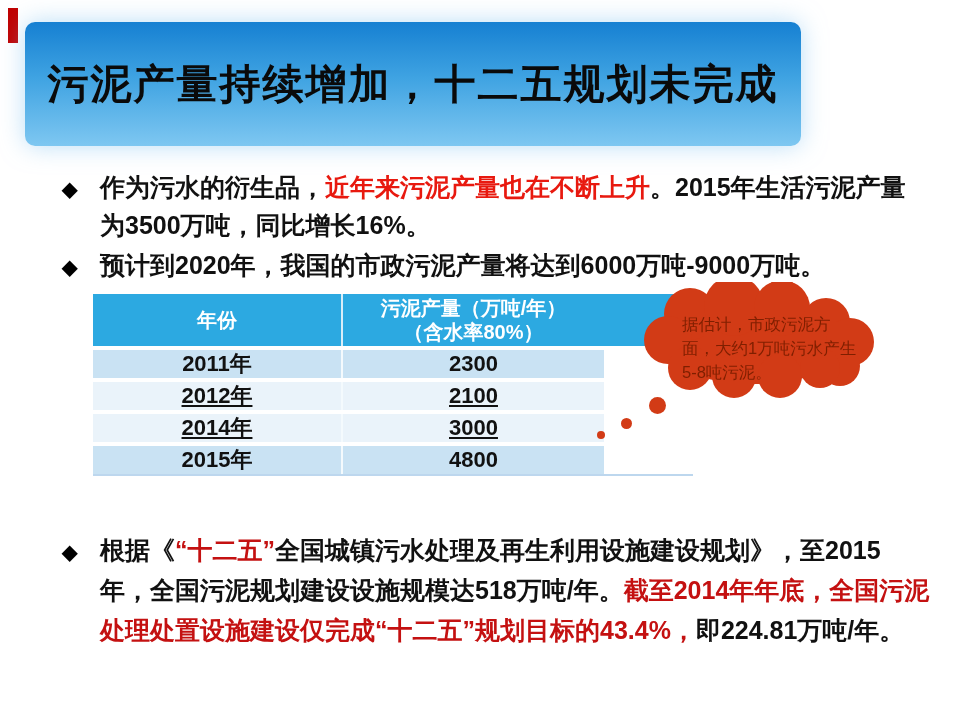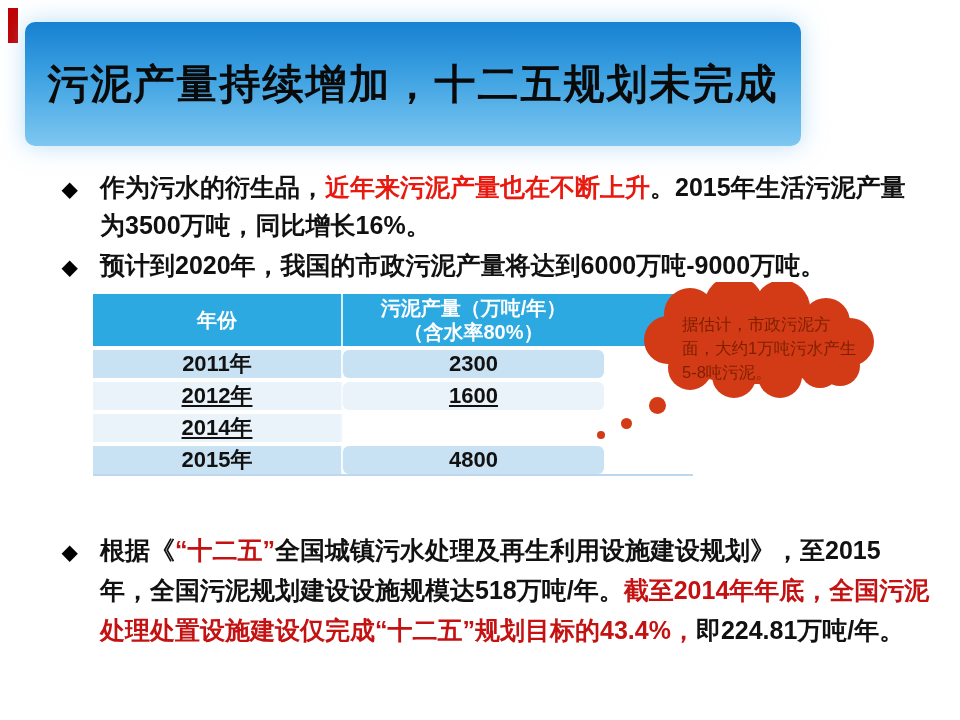--- a/index.html
+++ b/index.html
@@ -37,21 +37,21 @@
 
   .sludge-table{position:absolute;left:93px;top:294px;width:600px;border-bottom:2px solid #BDD7EE;}
   .t-header{display:flex;height:52px;background:var(--header-bg);}
   .t-header .h-cell{display:flex;align-items:center;justify-content:center;text-align:center;
     color:#fff;font-weight:700;font-size:20px;line-height:24px;}
   .h-cell.c1{width:250px;border-right:2px solid #D9EDF8;box-sizing:border-box;}
   .h-cell.c2{width:261px;padding:0 18px;box-sizing:border-box;}
   .t-row{display:flex;height:28px;margin-top:4px;}
   .t-row .cell{display:flex;align-items:center;justify-content:center;font-size:22px;font-weight:600;color:#111;}
   .t-row .cell.c1{width:250px;}
-  .t-row .cell.c2{width:261px;border-radius:6px;}
+  .t-row .cell.c2{width:261px;}
   .t-row.odd .cell{background:var(--row-odd);}
   .t-row.even .cell{background:var(--row-even);text-decoration:underline;}
   .t-row .cell.c1{border-right:2px solid #F4FAFD;box-sizing:border-box;}
 
   .bubble-svg{position:absolute;left:642px;top:282px;}
   .bubble-text{
     position:absolute;left:682px;top:312px;width:178px;
     font-size:16.5px;line-height:24px;font-weight:400;color:var(--bubble-text);
   }
   .tail-dot{position:absolute;border-radius:50%;background:var(--bubble-fill);}
@@ -85,24 +85,25 @@
       <div class="h-cell c1">年份</div>
       <div class="h-cell c2">污泥产量（万吨/年）（含水率80%）</div>
     </div>
     <div>
         <div class="t-row odd">
           <div class="cell c1">2011年</div>
           <div class="cell c2">2300</div>
         </div>
         <div class="t-row even">
           <div class="cell c1">2012年</div>
-          <div class="cell c2">1600</div>
+          <div class="cell c2">2100</div>
         </div>
         <div class="t-row even">
           <div class="cell c1">2014年</div>
+          <div class="cell c2">3000</div>
         </div>
         <div class="t-row odd">
           <div class="cell c1">2015年</div>
           <div class="cell c2">4800</div>
         </div>
       </div>
   </div>
 
   <svg class="bubble-svg" width="240" height="122" viewBox="0 0 240 122">
     <g fill="#D23B16">

